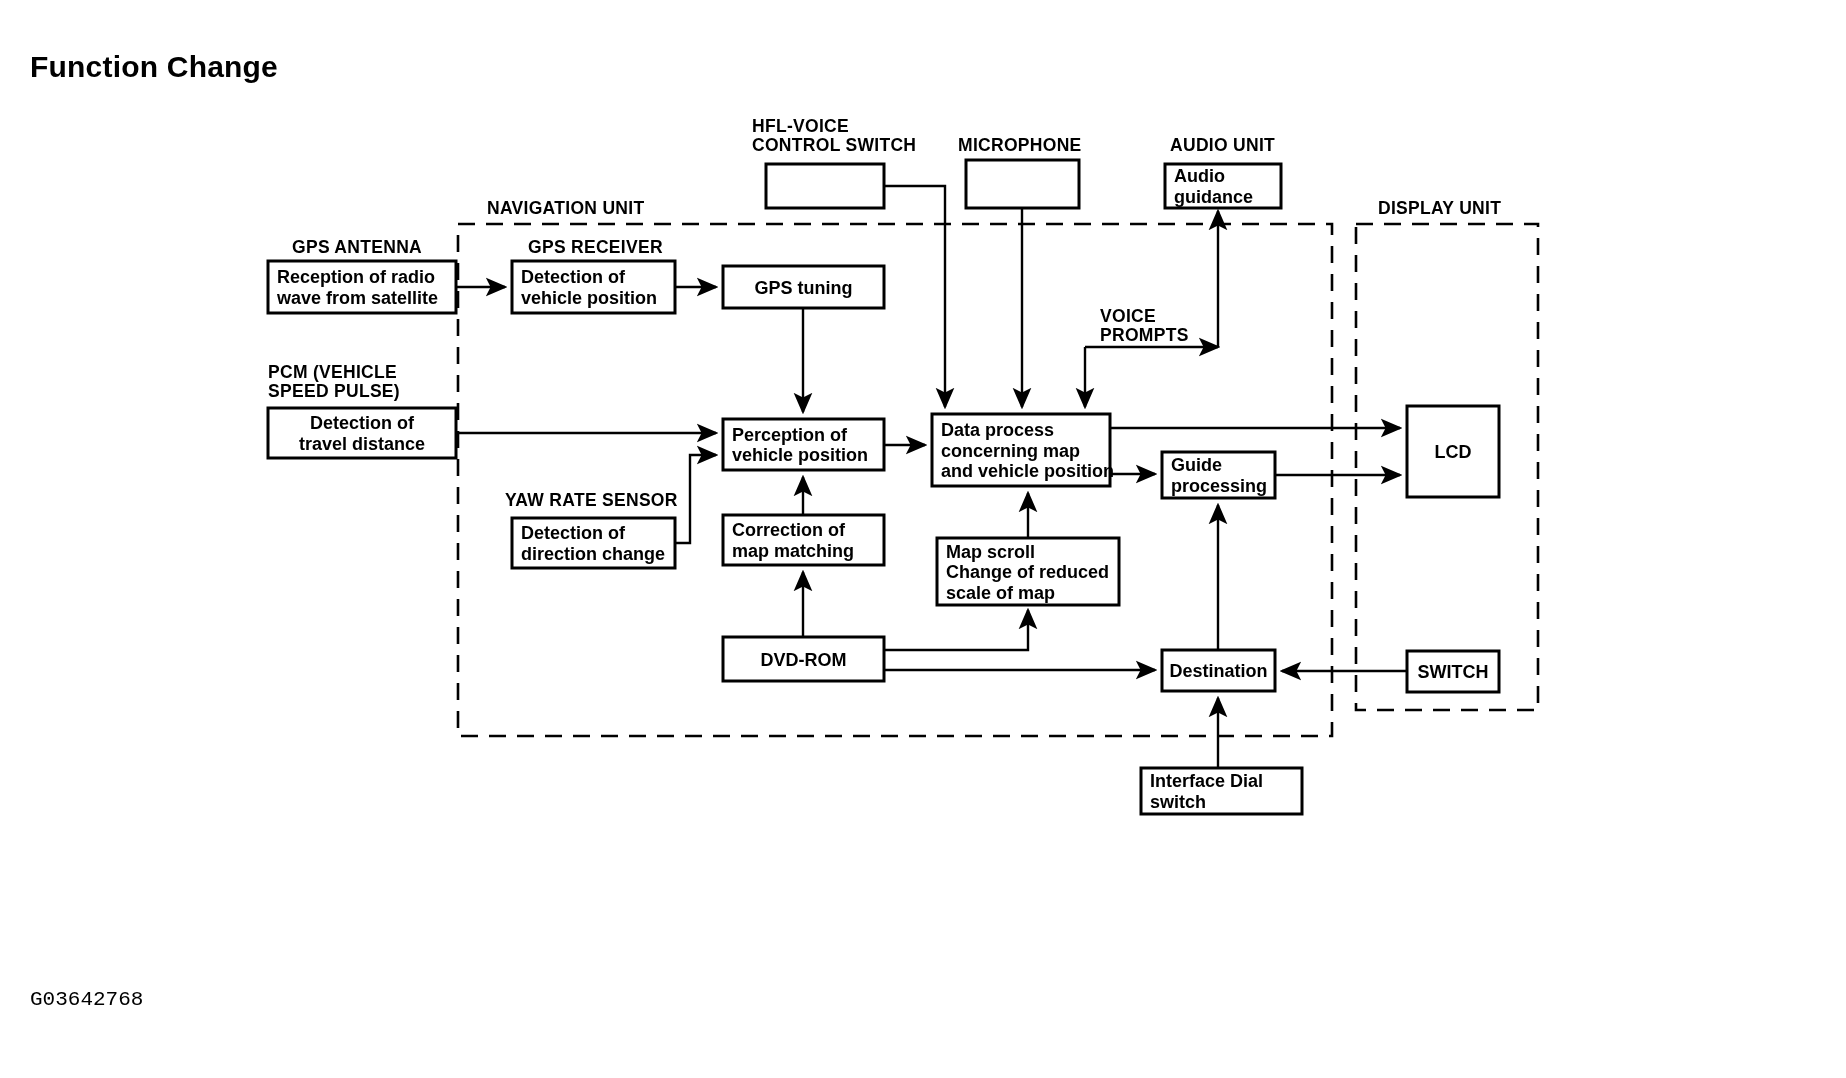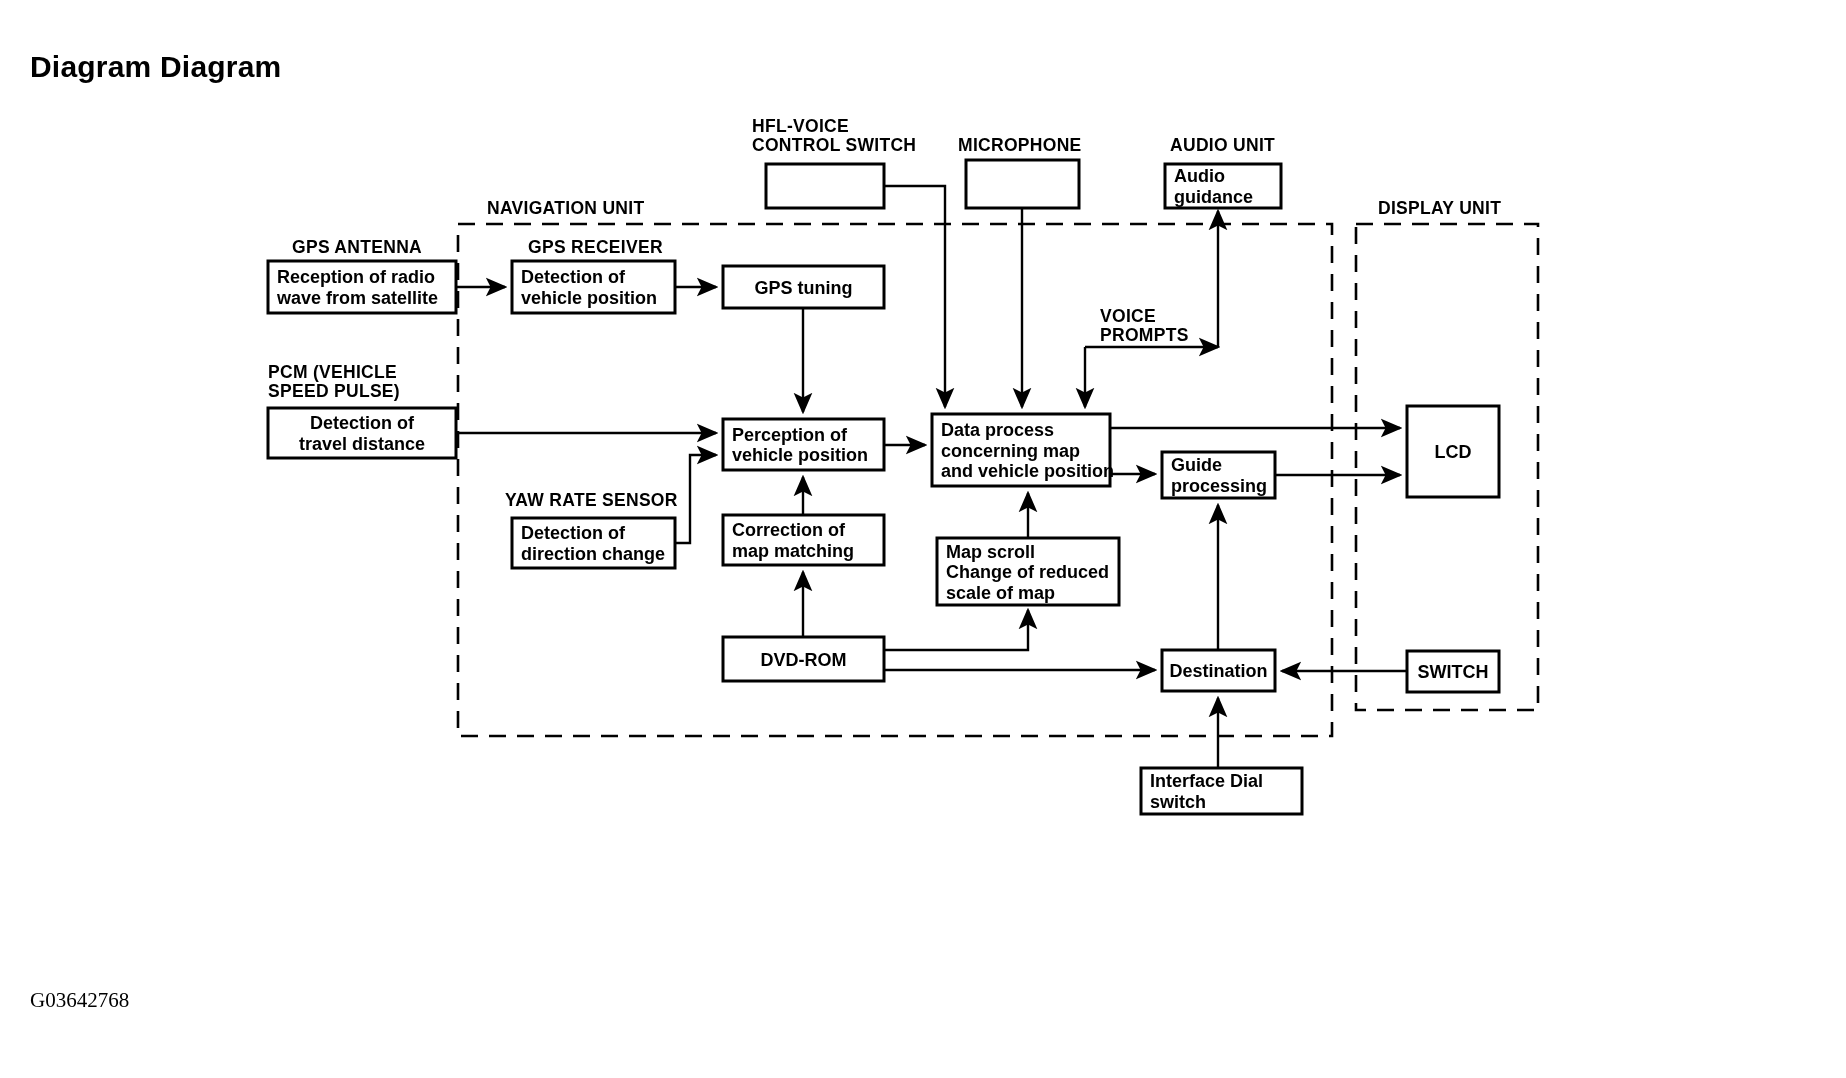--- a/index.html
+++ b/index.html
@@ -22,21 +22,21 @@
     font-size: 30px;
     font-weight: bold;
     letter-spacing: 0.2px;
   }
   #figure-code {
     position: absolute;
     left: 30px;
     top: 988px;
     font-size: 21px;
     font-weight: normal;
-    font-family: Liberation Serif, serif;
+    font-family: Liberation Mono, monospace;
   }
   #diagram-canvas {
     position: absolute;
     left: 0;
     top: 0;
     width: 1846px;
     height: 1078px;
   }
   .unit-label {
     font-size: 17.5px;
@@ -60,21 +60,21 @@
   }
   .link {
     fill: none;
     stroke: #000000;
     stroke-width: 2.4;
   }
 </style>
 </head>
 <body>
 
-<div id="page-title">Diagram Diagram</div>
+<div id="page-title">Function Change</div>
 
 <svg id="diagram-canvas" viewBox="0 0 1846 1078" xmlns="http://www.w3.org/2000/svg">
   <defs>
     <marker id="arrowhead" markerWidth="9" markerHeight="9" refX="8" refY="4.5" orient="auto" markerUnits="strokeWidth">
       <path d="M0,0.6 L9,4.5 L0,8.4 L2,4.5 Z" fill="#000000"></path>
     </marker>
   </defs>
   <g id="boundaries-layer">
       <rect x="458" y="224" width="874" height="512" class="boundary"></rect>
       <rect x="1356" y="224" width="182" height="486" class="boundary"></rect>

